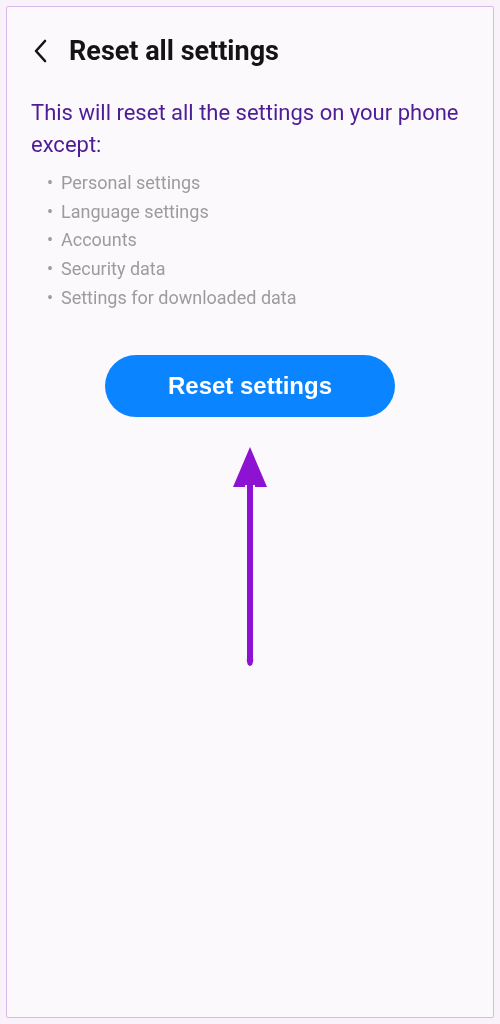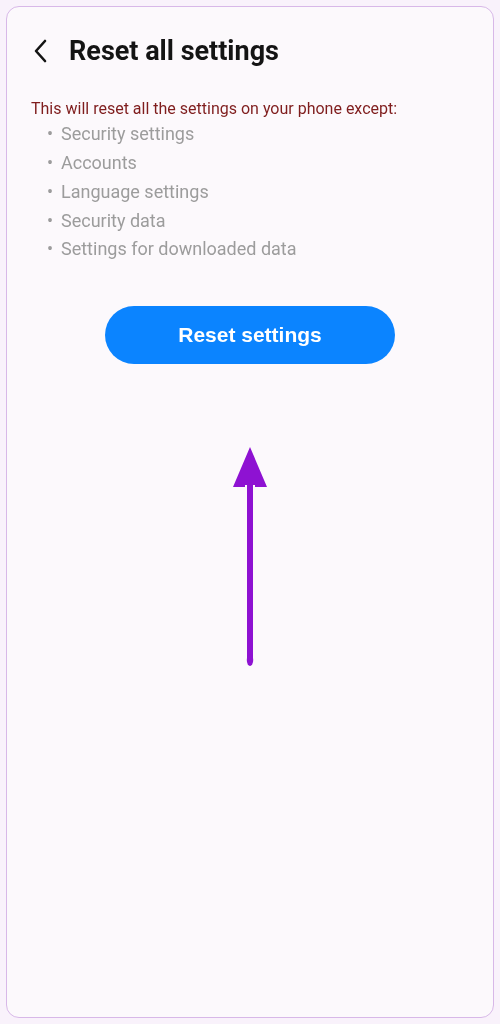--- a/index.html
+++ b/index.html
@@ -12,21 +12,21 @@
       height: 1024px;
       font-family: -apple-system, BlinkMacSystemFont, 'Segoe UI', Roboto, Arial, sans-serif;
       background: #f9f2fb;
       padding: 6px;
     }
     .container {
       width: 100%;
       height: 100%;
       background: #fcf9fc;
       border: 1px solid #d8b8e8;
-      border-radius: 13px;
+      border-radius: 2px;
       padding: 28px 24px;
       position: relative;
     }
     .header {
       display: flex;
       align-items: center;
       gap: 18px;
       margin-bottom: 30px;
     }
     .back-icon {
@@ -38,24 +38,24 @@
     .back-icon svg {
       width: 20px;
       height: 26px;
     }
     .page-title {
       font-size: 27px;
       font-weight: 700;
       color: #141414;
     }
     .description {
-      font-size: 16px;
-      color: #7f1d1d;
+      font-size: 22px;
+      color: #4c1d95;
       line-height: 1.45;
-      margin-bottom: 0;
+      margin-bottom: 8px;
     }
     .exception-list {
       list-style: none;
       padding-left: 16px;
       margin-bottom: 42px;
     }
     .exception-list li {
       font-size: 18px;
       color: #9c9c9c;
       line-height: 1.6;
@@ -72,21 +72,21 @@
       display: flex;
       justify-content: center;
       position: relative;
     }
     .reset-button {
       background: #0b84ff;
       color: #fff;
       border: none;
       border-radius: 32px;
       padding: 17px 56px;
-      font-size: 21px;
+      font-size: 24px;
       font-weight: 700;
       cursor: pointer;
       min-width: 290px;
     }
     .annotation-arrow {
       position: absolute;
       left: 50%;
       top: 440px;
       transform: translateX(-50%);
       pointer-events: none;
@@ -105,23 +105,23 @@
       <svg viewBox="0 0 20 26" fill="none" stroke="#141414" stroke-width="2.6" stroke-linecap="round" stroke-linejoin="round">
         <polyline points="14,3 5,13 14,23"></polyline>
       </svg>
     </span>
     <h1 class="page-title">Reset all settings</h1>
   </div>
 
   <p class="description">This will reset all the settings on your phone except:</p>
 
   <ul class="exception-list">
-    <li>Security settings</li>
+    <li>Personal settings</li>
+    <li>Language settings</li>
     <li>Accounts</li>
-    <li>Language settings</li>
     <li>Security data</li>
     <li>Settings for downloaded data</li>
   </ul>
 
   <div class="button-wrap">
     <button class="reset-button">Reset settings</button>
   </div>
 
   <div class="annotation-arrow">
     <svg viewBox="0 0 50 220">

